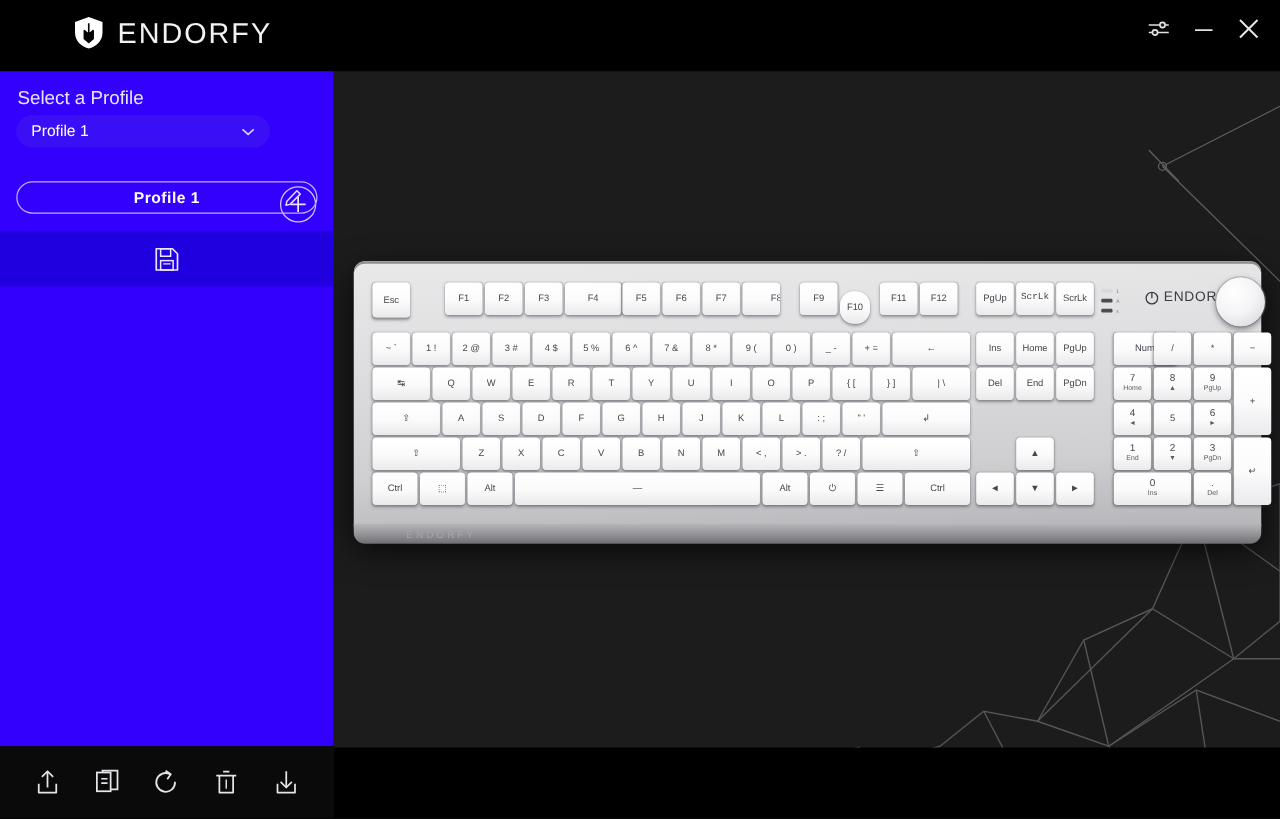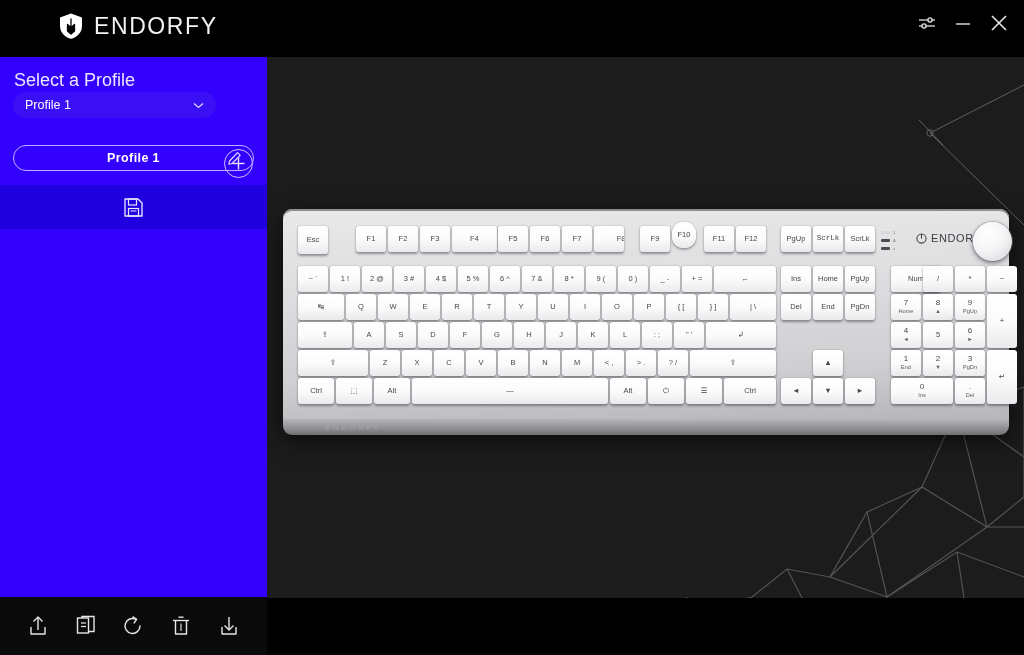--- a/index.html
+++ b/index.html
@@ -34,21 +34,21 @@
   }
 
   .wincontrols { position: absolute; right: 14px; top: 12px; display: flex; align-items: center; gap: 14px; }
   .wc { width: 22px; height: 22px; display: flex; align-items: center; justify-content: center; cursor: pointer; }
 
   
   .sidebar {
     position: absolute; left: 0; top: 57px; width: 267px; height: 540px;
     background: #3300fe;
   }
-  .side-label { position: absolute; left: 14px; top: 13px; color: #e8e6ff; font-size: 18px; }
+  .side-label { position: absolute; left: 14px; top: 13px; color: #e8e6ff; font-size: 15px; }
   .profile-select {
     position: absolute; left: 13px; top: 35px; width: 203px; height: 26px;
     background: #3b0ff5; border-radius: 13px; display: flex; align-items: center;
     padding: 0 12px; cursor: pointer;
   }
   .profile-select .val { color: #ffffff; font-size: 12.5px; flex: 1; }
   .chev { width: 11px; height: 7px; }
   .add-btn {
     position: absolute; left: 224px; top: 92px; width: 29px; height: 29px;
     border: 1.3px solid #cfc8ff; border-radius: 50%;
@@ -352,21 +352,21 @@
           </div>
           <div class="key" style="left: 268px; top: 8px; width: 30px; height: 26px;">
             <span class="k1">F7</span>
           </div>
           <div class="key" style="left: 300px; top: 8px; width: 30px; height: 26px; padding-left: 24px;">
             <span class="k1">F8</span>
           </div>
           <div class="key" style="left: 346px; top: 8px; width: 30px; height: 26px;">
             <span class="k1">F9</span>
           </div>
-          <div class="key" style="left: 378px; top: 4px; width: 24px; height: 26px; border-radius: 11px;">
+          <div class="key" style="left: 378px; top: 15px; width: 24px; height: 26px; border-radius: 11px;">
             <span class="k1">F10</span>
           </div>
           <div class="key" style="left: 410px; top: 8px; width: 30px; height: 26px;">
             <span class="k1">F11</span>
           </div>
           <div class="key" style="left: 442px; top: 8px; width: 30px; height: 26px;">
             <span class="k1">F12</span>
           </div>
           <div class="key" style="left: 487px; top: 8px; width: 30px; height: 26px;">
             <span class="k1">PgUp</span>

